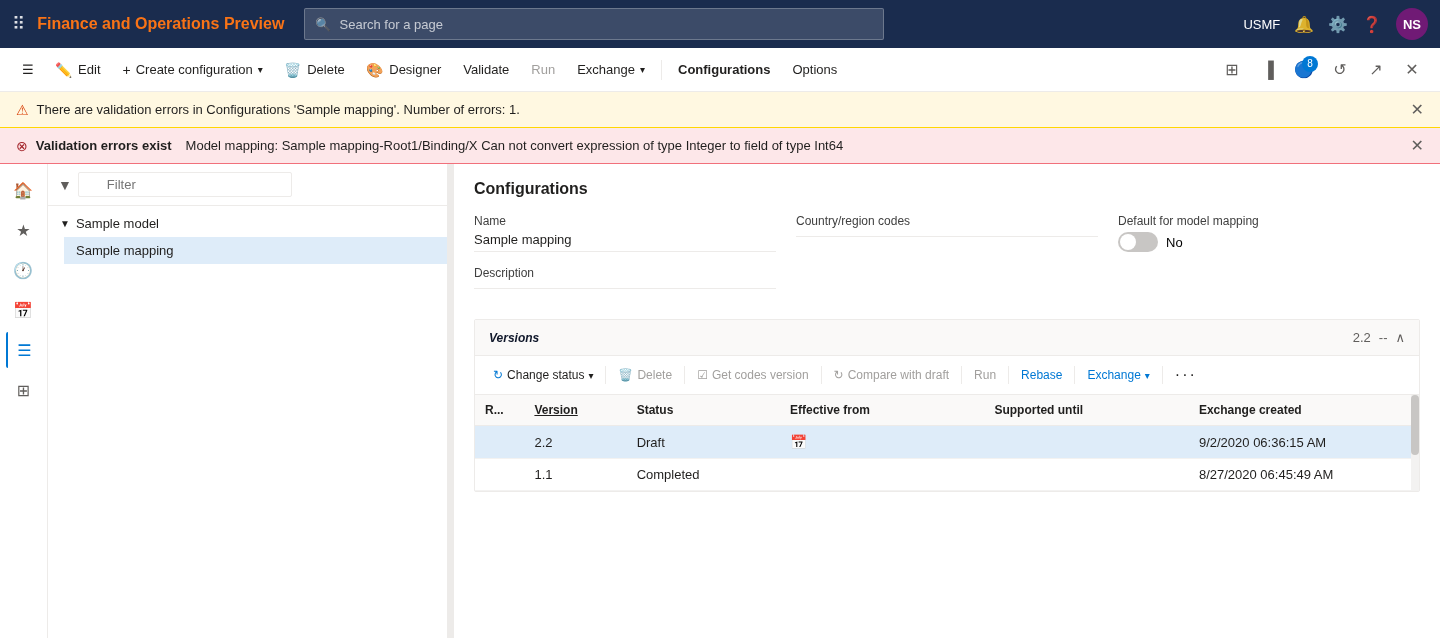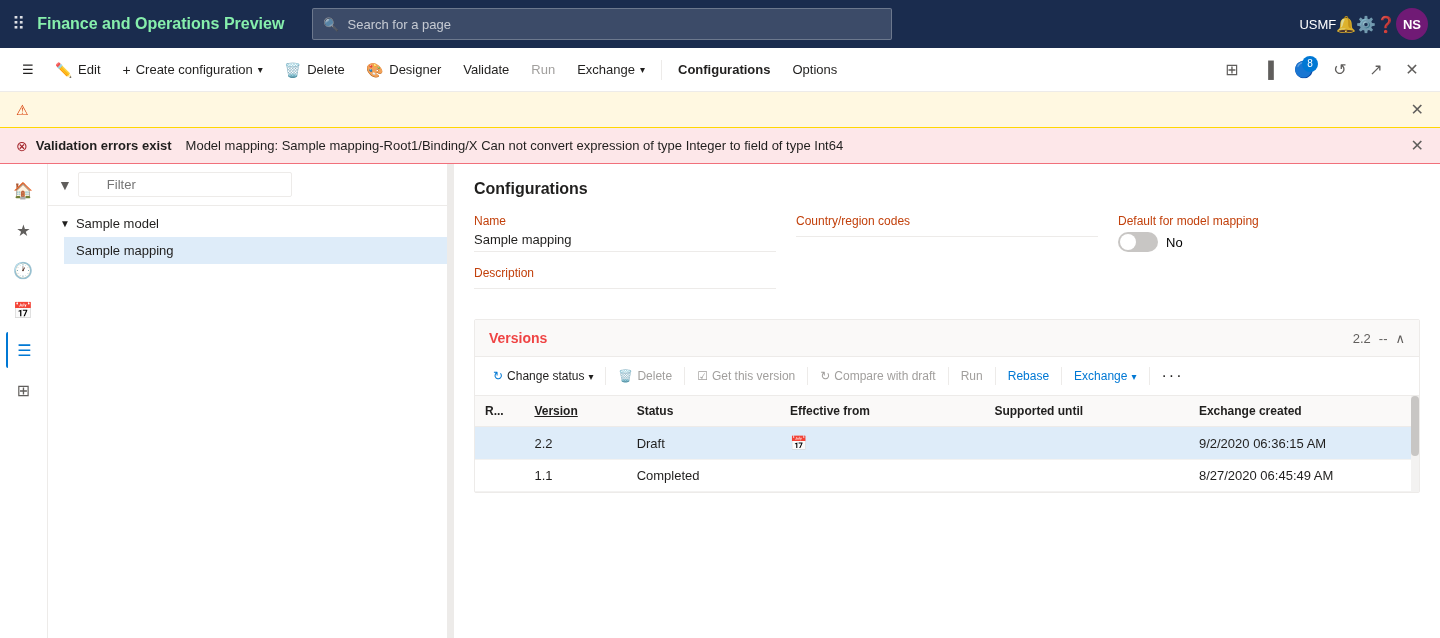--- a/index.html
+++ b/index.html
@@ -9,21 +9,21 @@
     .top-nav {
       background: #1a2c4e;
       height: 48px;
       display: flex;
       align-items: center;
       padding: 0 12px;
       gap: 12px;
       color: white;
     }
     .top-nav-grid { font-size: 18px; cursor: pointer; opacity: 0.85; }
-    .top-nav-title { font-size: 16px; font-weight: 600; color: #86efac; white-space: nowrap; margin-right: 16px; }
+    .top-nav-title { font-size: 16px; font-weight: 600; color: #f97316; white-space: nowrap; margin-right: 8px; }
     .top-nav-search {
       flex: 1;
       max-width: 580px;
       background: rgba(255,255,255,0.15);
       border: 1px solid rgba(255,255,255,0.25);
       border-radius: 2px;
       display: flex;
       align-items: center;
       padding: 0 10px;
       gap: 8px;
@@ -31,21 +31,21 @@
     }
     .top-nav-search input {
       background: transparent;
       border: none;
       outline: none;
       color: white;
       font-size: 13px;
       width: 100%;
     }
     .top-nav-search input::placeholder { color: rgba(255,255,255,0.7); }
-    .top-nav-right { margin-left: auto; display: flex; align-items: center; color: white; }
+    .top-nav-right { margin-left: auto; display: flex; align-items: center; gap: 14px; color: white; }
     .top-nav-right .usmf { font-size: 13px; font-weight: 500; }
     .top-nav-right .icon-btn { font-size: 16px; cursor: pointer; opacity: 0.85; }
     .avatar {
       width: 32px; height: 32px; border-radius: 50%;
       background: #701a75;
       display: flex; align-items: center; justify-content: center;
       font-size: 13px; font-weight: 600; color: white; cursor: pointer;
     }
 
     
@@ -184,21 +184,21 @@
 
     .section-title { font-size: 16px; font-weight: 600; color: #201f1e; margin-bottom: 16px; }
 
     .form-grid {
       display: grid;
       grid-template-columns: 1fr 1fr 1fr;
       gap: 0 20px;
       margin-bottom: 16px;
     }
     .form-field { margin-bottom: 14px; }
-    .form-label { font-size: 12px; color: #c2410c; margin-bottom: 4px; }
+    .form-label { font-size: 12px; color: #404040; margin-bottom: 4px; }
     .form-value { font-size: 13px; color: #201f1e; border-bottom: 1px solid #edebe9; padding-bottom: 4px; }
     .form-value.link { color: #0078d4; cursor: pointer; }
     .form-value.empty { color: #a19f9d; }
 
     .toggle-row { display: flex; align-items: center; gap: 8px; }
     .toggle {
       width: 40px; height: 20px;
       background: #c8c6c4; border-radius: 10px;
       position: relative; cursor: pointer;
     }
@@ -214,21 +214,21 @@
       border: 1px solid #edebe9;
       border-radius: 2px;
       margin-top: 8px;
     }
     .versions-header {
       display: flex; align-items: center;
       padding: 10px 14px;
       border-bottom: 1px solid #edebe9;
       background: #faf9f8;
     }
-    .versions-title { font-size: 14px; font-weight: 600; color: #ef4444; flex: 1; }
+    .versions-title { font-size: 12px; font-weight: 600; color: #0f172a; flex: 1; font-style: italic; }
     .versions-meta { display: flex; align-items: center; gap: 8px; color: #605e5c; font-size: 13px; }
     .versions-toolbar {
       display: flex; align-items: center; gap: 2px;
       padding: 6px 10px;
       border-bottom: 1px solid #edebe9;
       background: white;
       flex-wrap: wrap;
     }
     .ver-btn {
       display: flex; align-items: center; gap: 4px;
@@ -337,20 +337,21 @@
       <span class="badge">8</span>
     </button>
     <button class="cmd-icon-btn">↺</button>
     <button class="cmd-icon-btn">↗</button>
     <button class="cmd-icon-btn">✕</button>
   </div>
 </div>
 
 <div class="alert-warning">
   <span style="color:#d83b01;font-size:14px">⚠</span>
+  <span>There are validation errors in Configurations 'Sample mapping'. Number of errors: 1.</span>
   <button class="alert-close">✕</button>
 </div>
 
 <div class="alert-error">
   <span style="color:#a4262c;font-size:14px">⊗</span>
   <span style="font-weight:600;margin-right:6px">Validation errors exist</span>
   <span>Model mapping: Sample mapping-Root1/Binding/X Can not convert expression of type Integer to field of type Int64</span>
   <button class="alert-close">✕</button>
 </div>
 
@@ -435,21 +436,21 @@
           <span style="font-size:10px">▾</span>
         </button>
         <div class="ver-separator"></div>
         <button class="ver-btn disabled">
           <span>🗑️</span>
           <span>Delete</span>
         </button>
         <div class="ver-separator"></div>
         <button class="ver-btn disabled">
           <span>☑</span>
-          <span>Get this version</span>
+          <span>Get codes version</span>
         </button>
         <div class="ver-separator"></div>
         <button class="ver-btn disabled">
           <span>↻</span>
           <span>Compare with draft</span>
         </button>
         <div class="ver-separator"></div>
         <button class="ver-btn disabled">
           <span>Run</span>
         </button>

